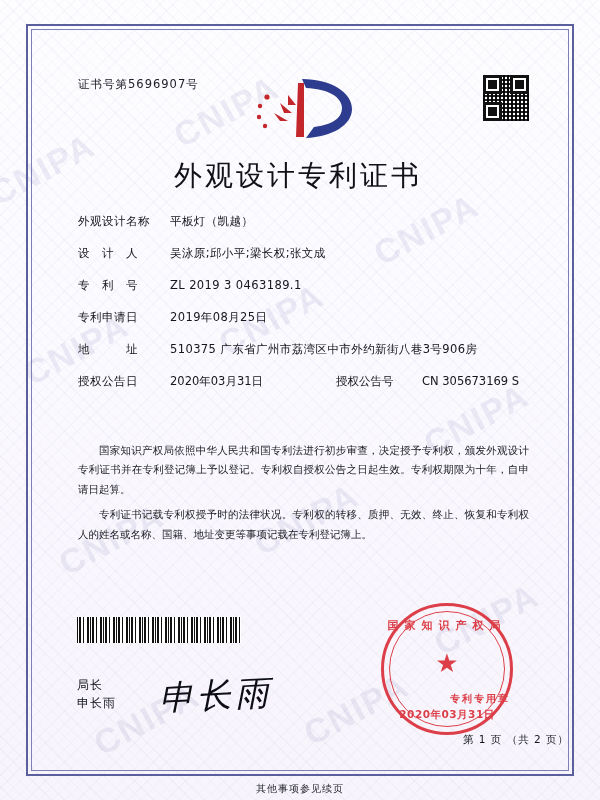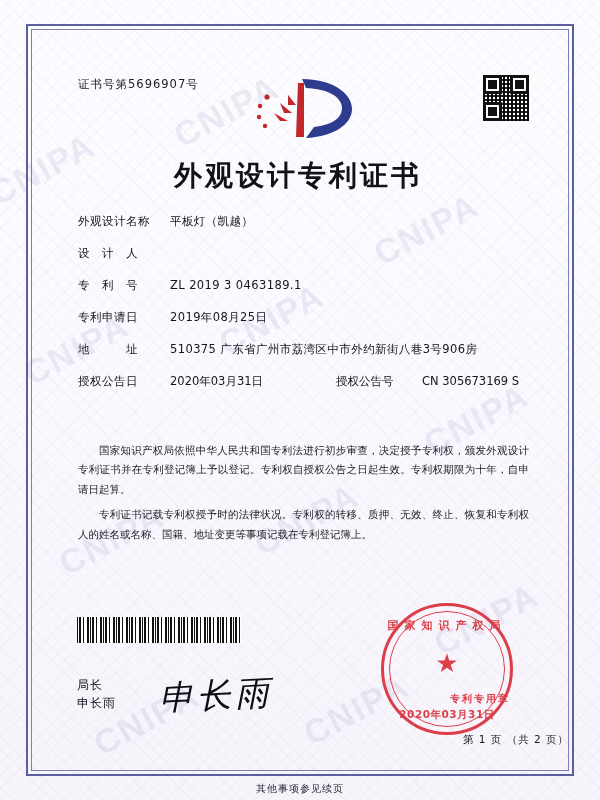--- a/index.html
+++ b/index.html
@@ -133,21 +133,21 @@
   }
 
   .title {
     position: absolute;
     left: 0;
     right: 4px;
     top: 128px;
     text-align: center;
     font-family: "DejaVu Sans", "Liberation Sans", sans-serif;
     font-size: 28px;
-    font-weight: 700;
+    font-weight: 400;
     color: #111118;
     letter-spacing: 3px;
   }
 
   .fields {
     position: absolute;
     left: 47px;
     right: 40px;
     top: 185px;
   }
@@ -360,20 +360,21 @@
 
     <div class="title">外观设计专利证书</div>
 
     <div class="fields">
       <div class="field-row">
         <div class="field-label">外观设计名称</div>
         <div class="field-value">平板灯（凯越）</div>
       </div>
       <div class="field-row">
         <div class="field-label">设　计　人</div>
+        <div class="field-value">吴泳原;邱小平;梁长权;张文成</div>
       </div>
       <div class="field-row">
         <div class="field-label">专　利　号</div>
         <div class="field-value">ZL 2019 3 0463189.1</div>
       </div>
       <div class="field-row">
         <div class="field-label">专利申请日</div>
         <div class="field-value">2019年08月25日</div>
       </div>
       <div class="field-row">

